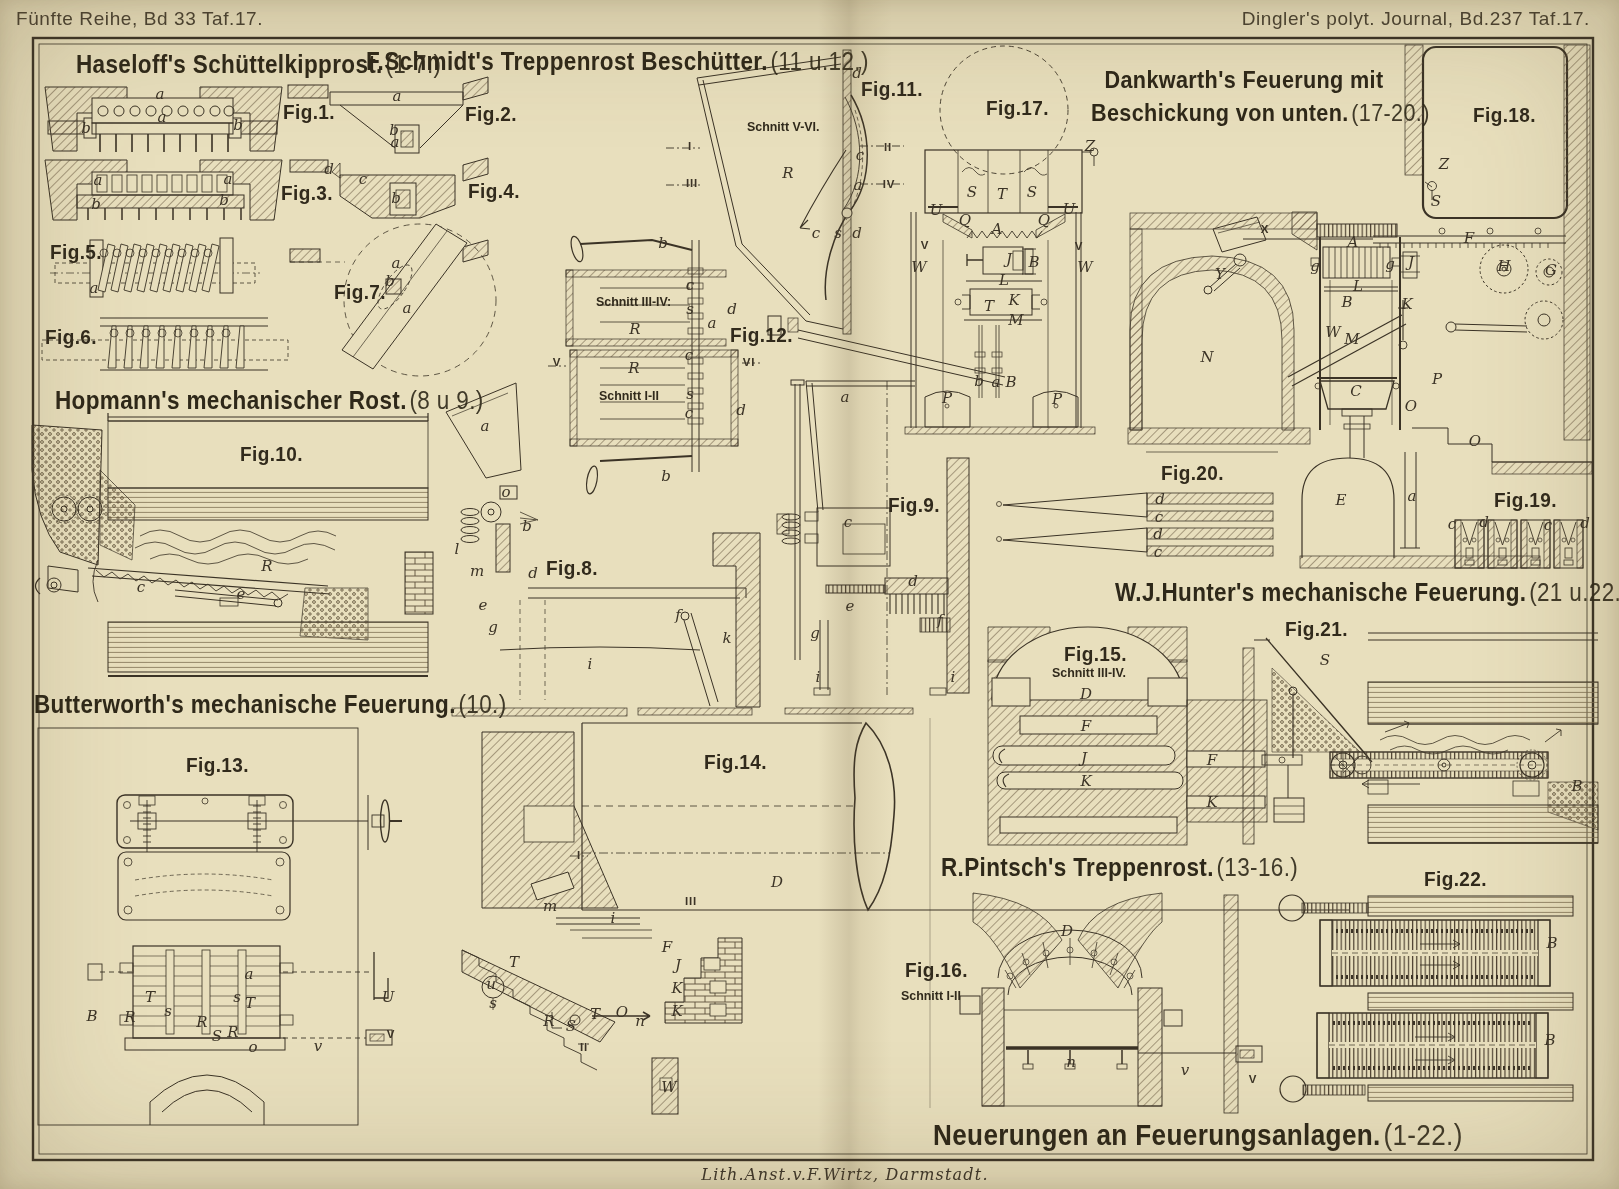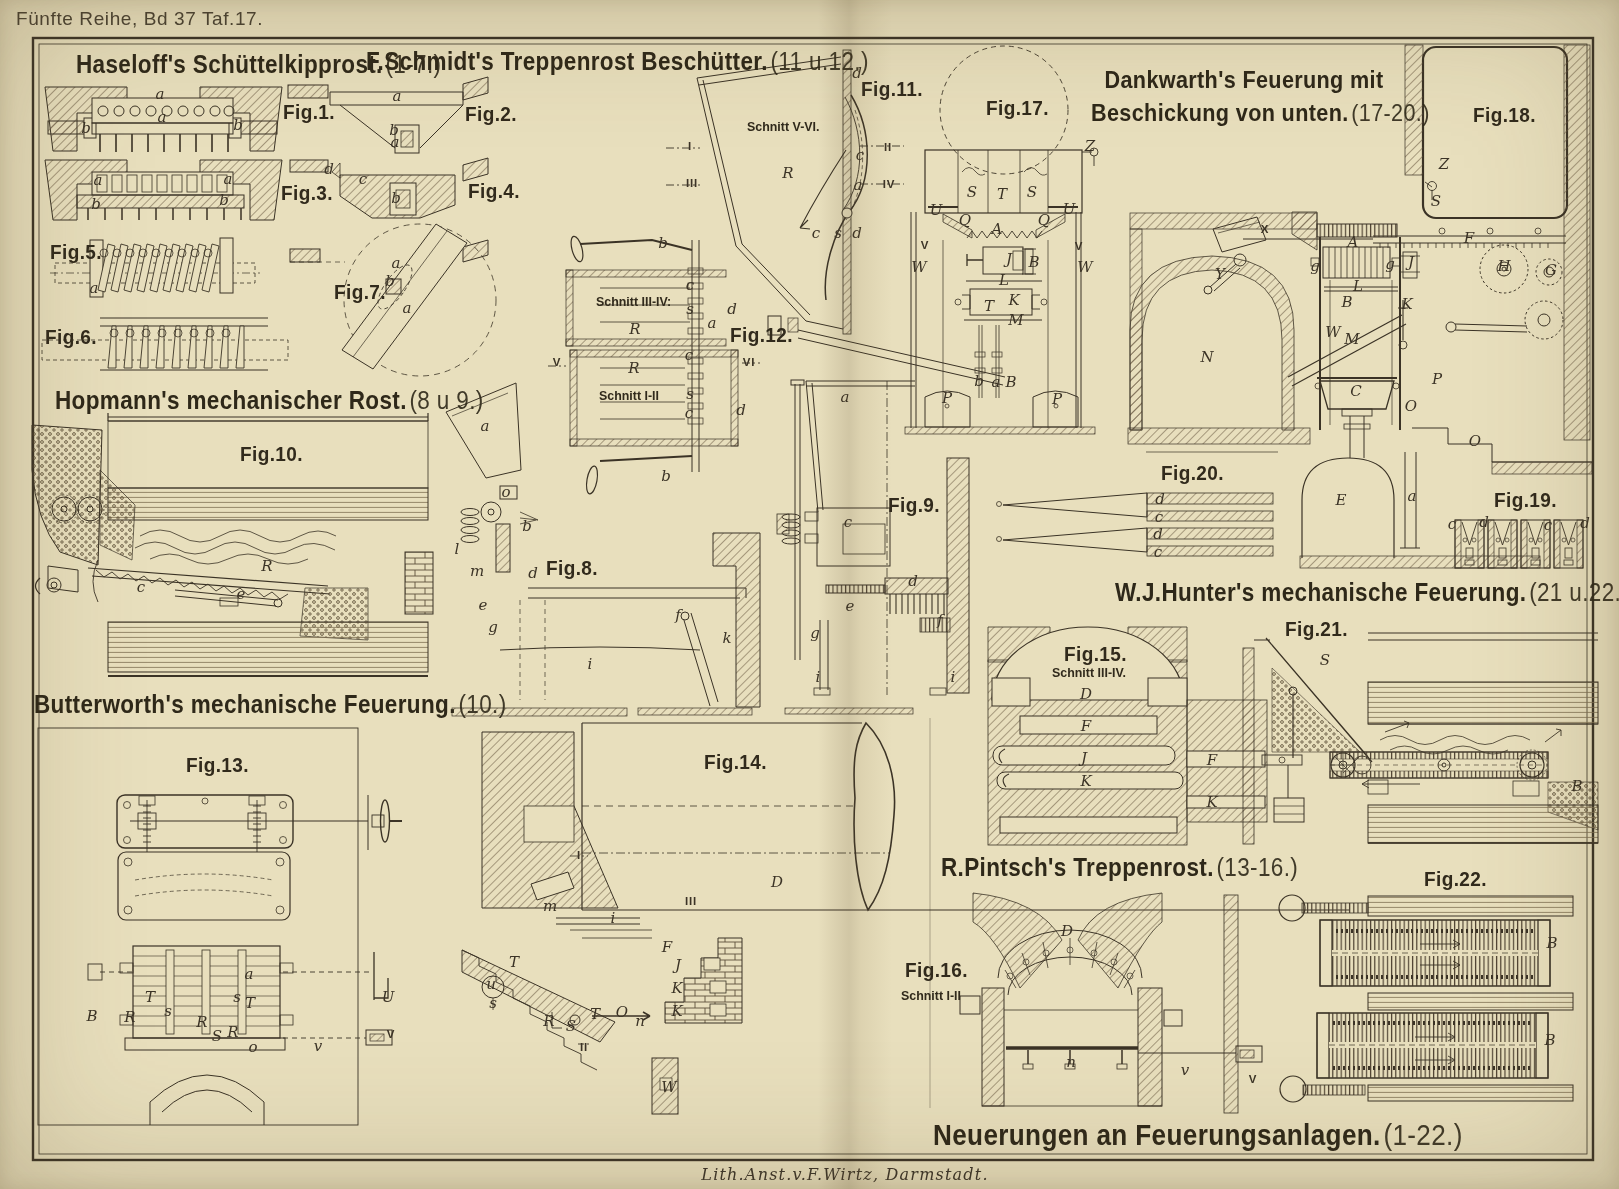--- a/index.html
+++ b/index.html
@@ -608,21 +608,22 @@
         <rect x="1368" y="1085" width="205" height="16" fill="url(#gr)"></rect>
         <circle cx="1292" cy="908" r="13" stroke-width="1.2"></circle>
         <rect x="1302" y="903" width="66" height="10" fill="url(#vl)" stroke-width="0.8"></rect>
         <circle cx="1293" cy="1089" r="13" stroke-width="1.2"></circle>
         <rect x="1303" y="1085" width="62" height="10" fill="url(#vl)" stroke-width="0.8"></rect>
       </g>
 
     </g>
   </svg>
 
-  <div class="hdr" style="left:16px;top:8px;">Fünfte Reihe, Bd 37 Taf.17.</div>
+  <div class="hdr" style="left:16px;top:8px;">Fünfte Reihe, Bd 33 Taf.17.</div>
+  <div class="hdr" style="left:1150px;top:8px;width:440px;text-align:right;">Dingler's polyt. Journal, Bd.237 Taf.17.</div>
 
   <div class="sect" style="left:76px;top:50px;">
     <span>Haseloff's Schüttelkipprost.</span><span class="rng">(1-7.)</span>
   </div>
   <div class="sect" style="left:366px;top:47px;">
     <span>F.Schmidt's Treppenrost Beschütter.</span><span class="rng">(11 u.12.)</span>
   </div>
   <div class="sect center" style="left:1090px;top:66px;width:290px;text-align:center;font-size:24px;">
     <span>Dankwarth's Feuerung mit</span>
   </div>

